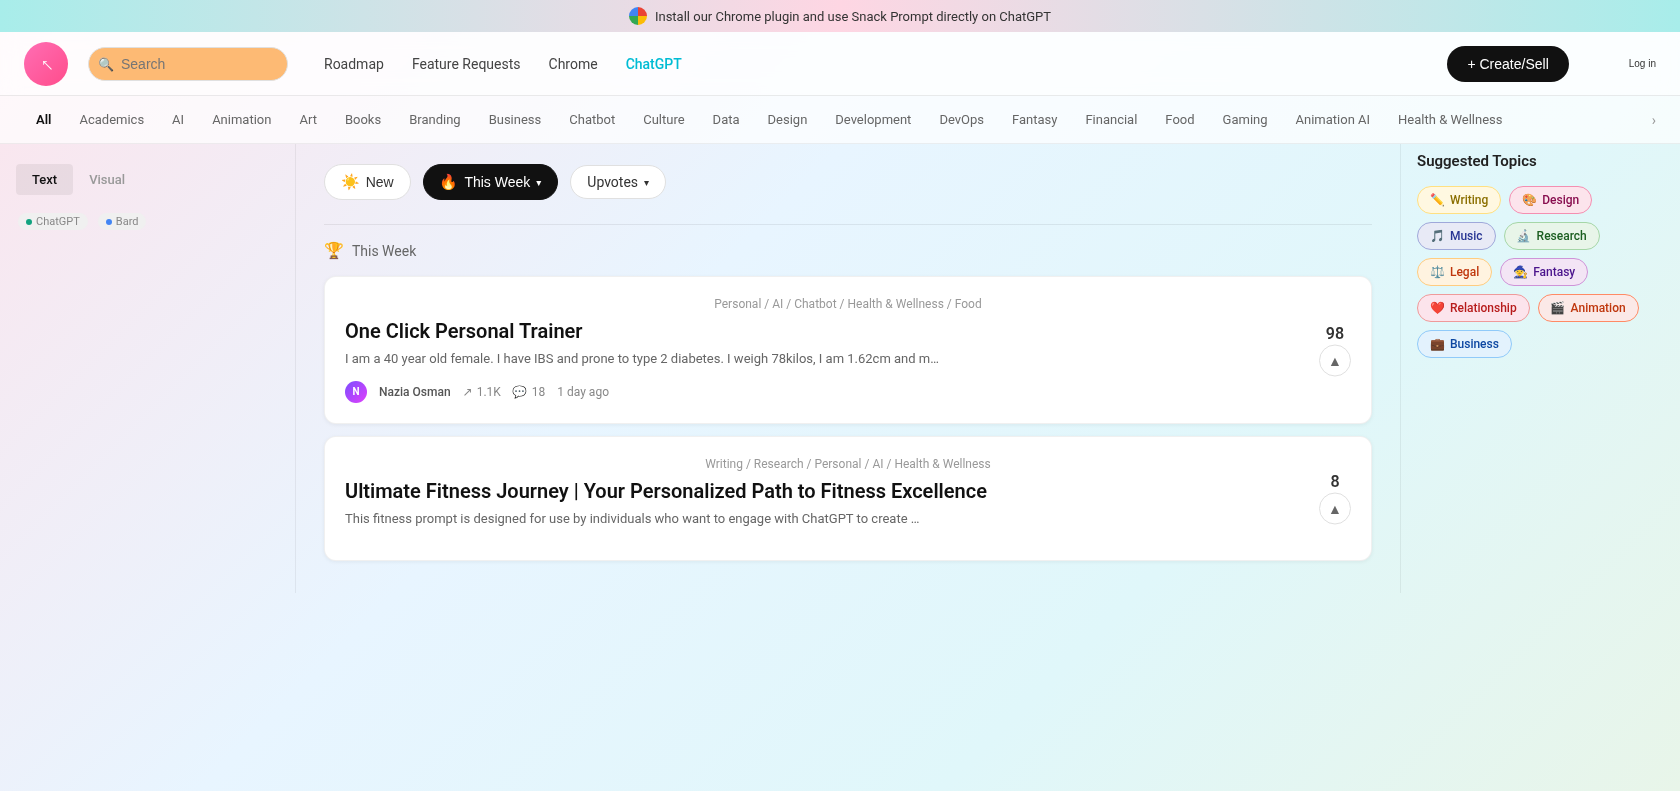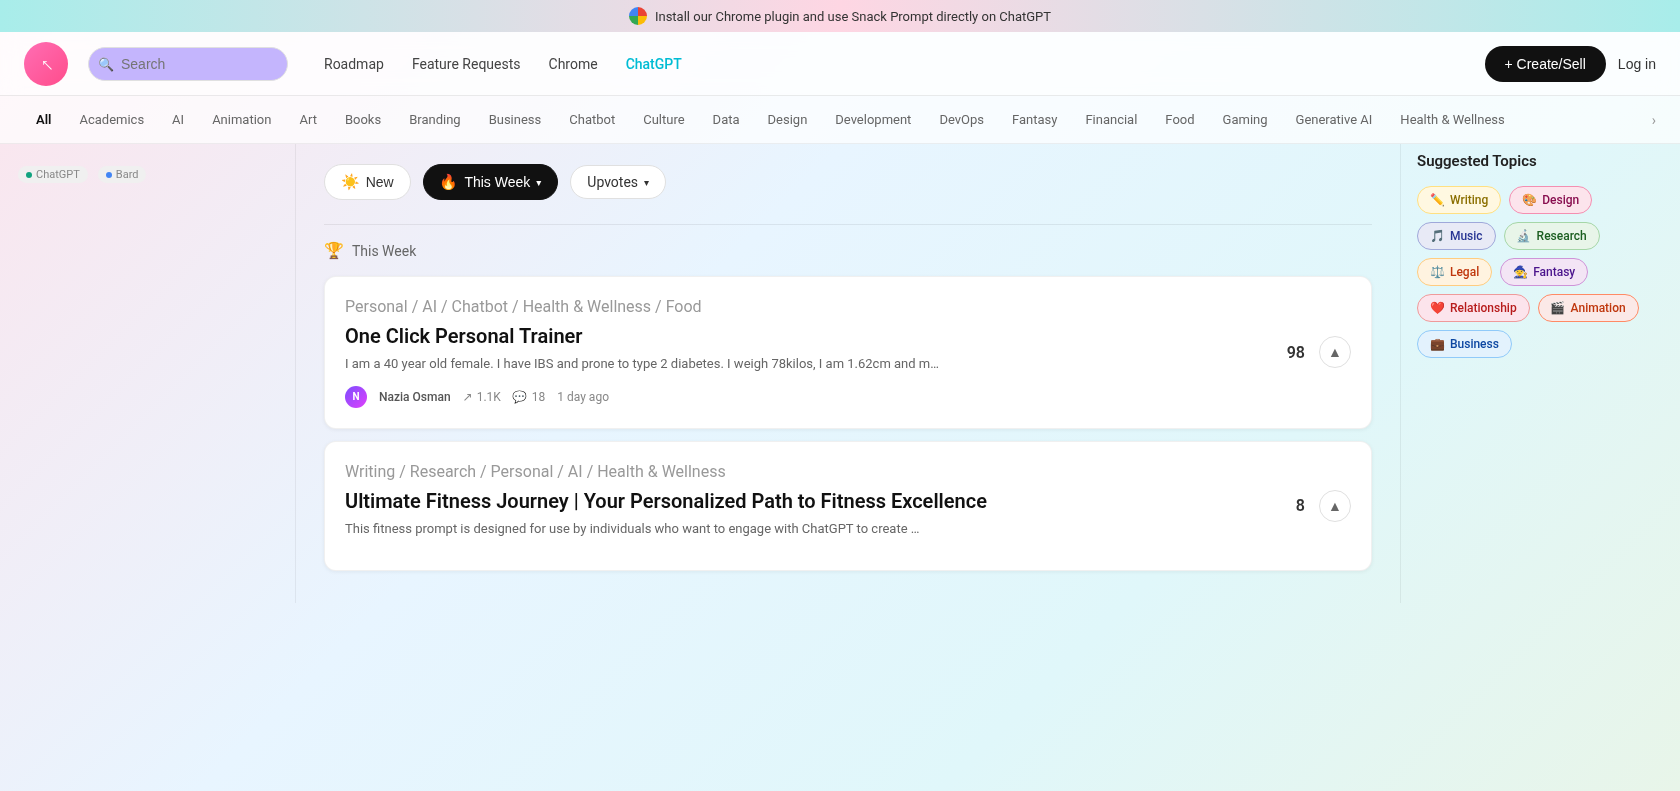--- a/index.html
+++ b/index.html
@@ -65,21 +65,21 @@
     .search-box {
       flex: 0 0 200px;
       position: relative;
     }
     .search-input {
       width: 100%;
       padding: 8px 12px 8px 32px;
       border: 1px solid #e0e0e0;
       border-radius: 20px;
       font-size: 14px;
-      background: #c4b5fd;
+      background: #fdba74;
       outline: none;
       color: #666;
     }
     .search-icon-wrap {
       position: absolute;
       left: 10px;
       top: 50%;
       transform: translateY(-50%);
       color: #999;
       font-size: 13px;
@@ -115,24 +115,25 @@
       font-size: 14px;
       font-weight: 500;
       cursor: pointer;
       display: flex;
       align-items: center;
       gap: 6px;
     }
     .login-btn {
       background: none;
       border: none;
-      font-size: 14px;
+      font-size: 10px;
       color: #333;
       cursor: pointer;
       font-weight: 500;
+      margin-left: 48px;
     }
 
     
     .category-bar {
       background: rgba(255,255,255,0.7);
       border-bottom: 1px solid rgba(0,0,0,0.06);
       padding: 0 24px;
       display: flex;
       align-items: center;
       height: 48px;
@@ -263,23 +264,24 @@
     .prompt-card {
       background: white;
       border-radius: 12px;
       padding: 20px;
       margin-bottom: 12px;
       position: relative;
       box-shadow: 0 1px 4px rgba(0,0,0,0.06);
       border: 1px solid rgba(0,0,0,0.06);
     }
     .prompt-breadcrumb {
-      font-size: 16px;
+      font-size: 12px;
       color: #999;
       margin-bottom: 8px;
+      text-align: center;
     }
     .prompt-title {
       font-size: 20px;
       font-weight: 600;
       color: #111;
       margin-bottom: 6px;
     }
     .prompt-excerpt {
       font-size: 13px;
       color: #666;
@@ -301,23 +303,23 @@
       display: flex;
       align-items: center;
       gap: 4px;
     }
     .vote-block {
       position: absolute;
       right: 20px;
       top: 50%;
       transform: translateY(-50%);
       display: flex;
-      flex-direction: row;
-      align-items: center;
-      gap: 14px;
+      flex-direction: column;
+      align-items: center;
+      gap: 2px;
     }
     .vote-count {
       font-size: 16px;
       font-weight: 600;
       color: #333;
     }
     .vote-up-btn {
       width: 32px;
       height: 32px;
       border-radius: 50%;
@@ -431,28 +433,32 @@
   <a class="cat-tab">Chatbot</a>
   <a class="cat-tab">Culture</a>
   <a class="cat-tab">Data</a>
   <a class="cat-tab">Design</a>
   <a class="cat-tab">Development</a>
   <a class="cat-tab">DevOps</a>
   <a class="cat-tab">Fantasy</a>
   <a class="cat-tab">Financial</a>
   <a class="cat-tab">Food</a>
   <a class="cat-tab">Gaming</a>
-  <a class="cat-tab">Generative AI</a>
+  <a class="cat-tab">Animation AI</a>
   <a class="cat-tab">Health &amp; Wellness</a>
   <span class="cat-arrow">›</span>
 </div>
 
 <div class="main-layout">
 
   <aside class="sidebar">
+    <div class="text-visual-tabs">
+      <div class="tv-tab active">Text</div>
+      <div class="tv-tab inactive">Visual</div>
+    </div>
     <div style="display:flex; gap:6px; flex-wrap:wrap;">
       <span class="source-pill">
         <span class="source-dot" style="background:#10a37f;"></span>
         <span>ChatGPT</span>
       </span>
       <span class="source-pill">
         <span class="source-dot" style="background:#4285f4;"></span>
         <span>Bard</span>
       </span>
     </div>

